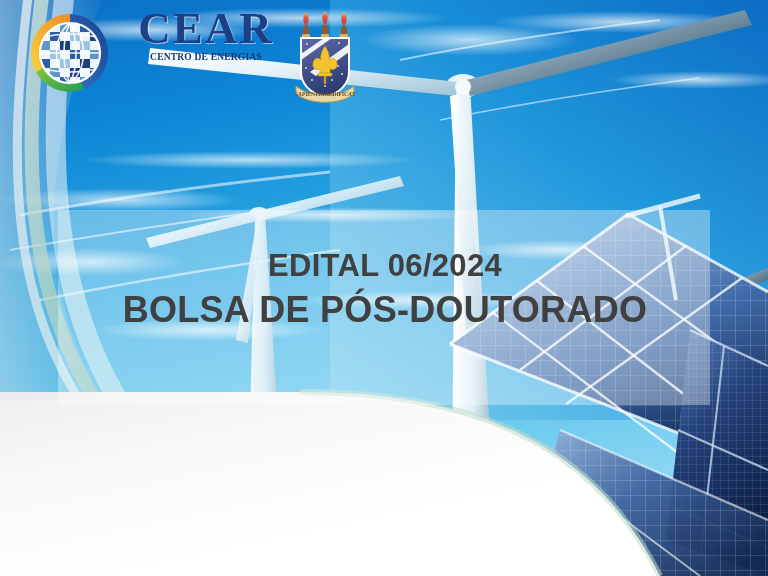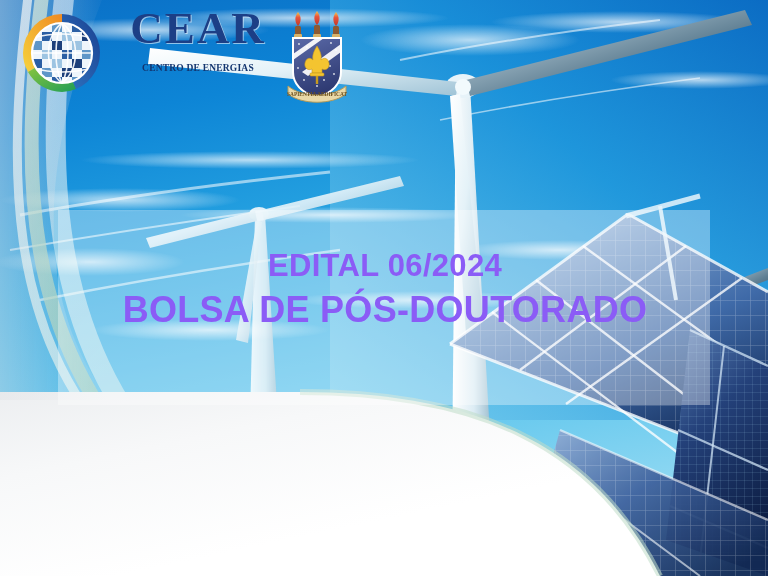--- a/index.html
+++ b/index.html
@@ -60,37 +60,37 @@
   }
 
   
   .headlines {
     position: absolute;
     left: 40px;
     top: 248px;
     width: 690px;
     z-index: 9;
     text-align: center;
-    color: #8b5cf6;
+    color: #404040;
   }
   .hl {
     font-family: "Liberation Sans", sans-serif;
     font-weight: bold;
     letter-spacing: 0.3px;
     line-height: 1.14;
     white-space: nowrap;
   }
   .hl-1 { font-size: 31px; }
   .hl-2 { font-size: 31px; margin-top: 6px; }
   .hl-3 { font-size: 36px; margin-top: 6px; }
 
   
   .brand {
     position: absolute;
-    left: 0; top: 0;
+    left: 8px; top: 0;
     width: 670px; height: 140px;
     z-index: 8;
   }
   .globe-logo {
     position: absolute;
     left: 14px; top: 8px;
     width: 92px; height: 92px;
   }
   .cear-block {
     position: absolute;
@@ -107,21 +107,21 @@
     line-height: 0.98;
     text-shadow: 1px 1px 0 rgba(255,255,255,0.55);
   }
   .cear-sub {
     font-family: "Liberation Serif", serif;
     font-size: 9.5px;
     font-weight: bold;
     letter-spacing: 0.2px;
     color: #13356f;
     line-height: 1.45;
-    margin-top: 12px;
+    margin-top: 1px;
   }
   .ufpb-crest {
     position: absolute;
     left: 286px; top: 10px;
     width: 62px; height: 96px;
   }
   .program-line {
     position: absolute;
     left: 44px; top: 113px;
     font-family: "Liberation Sans", sans-serif;

